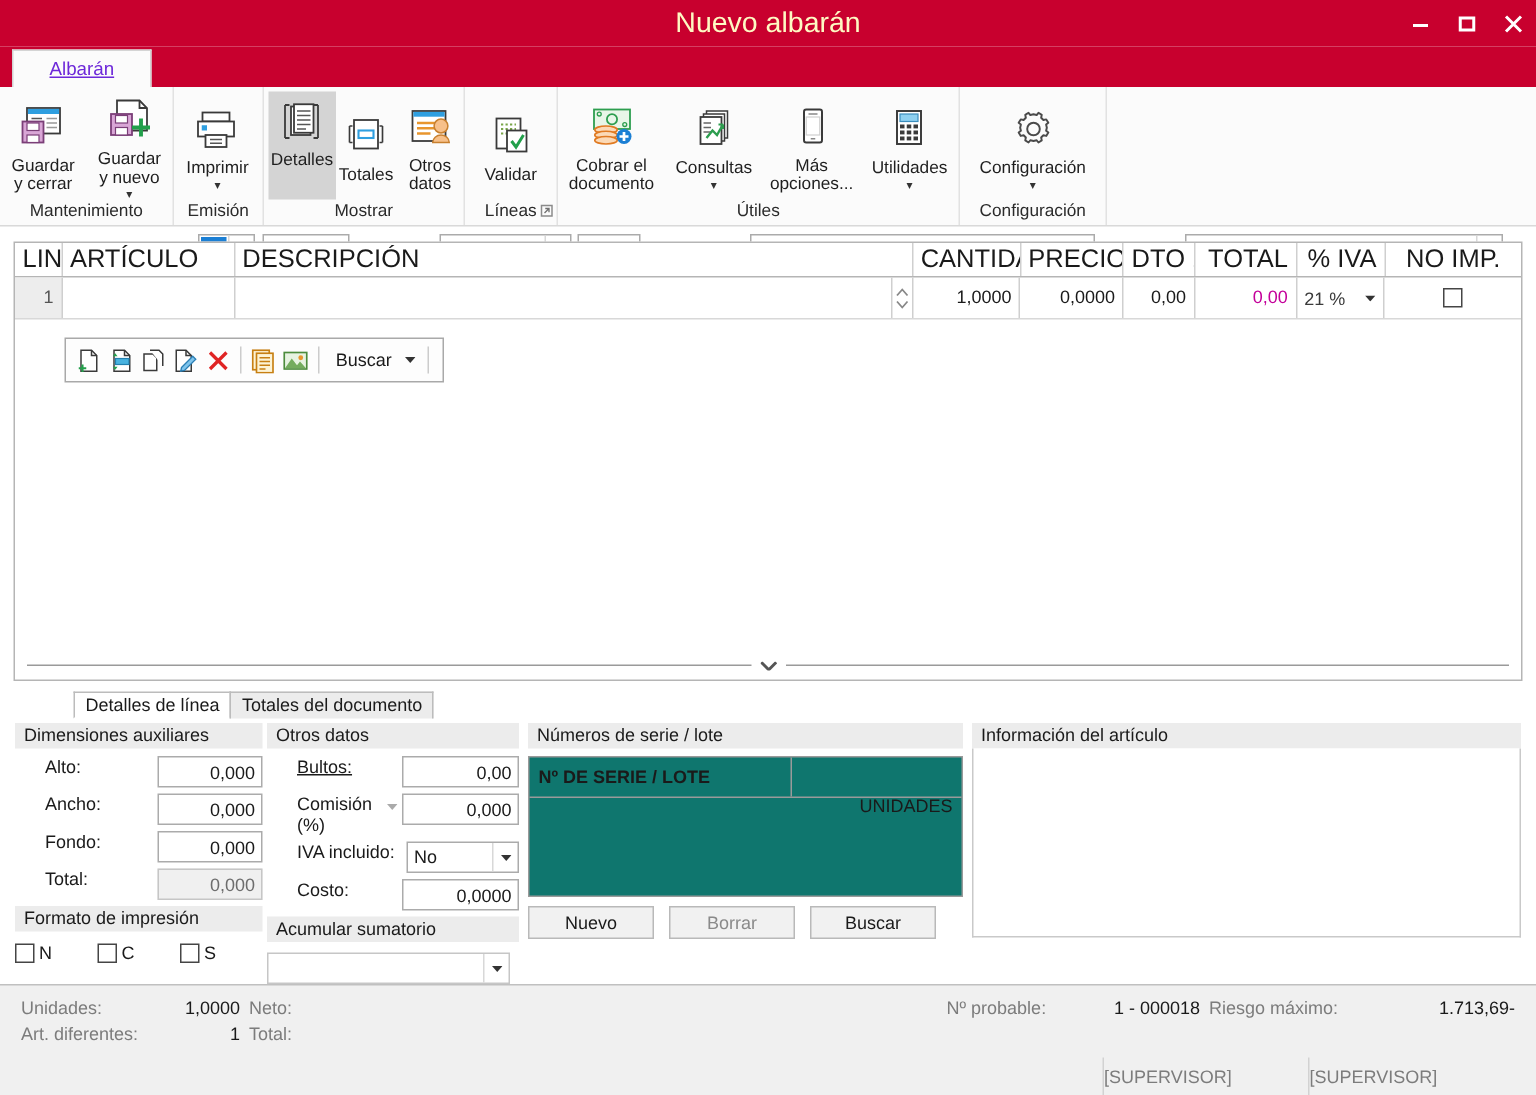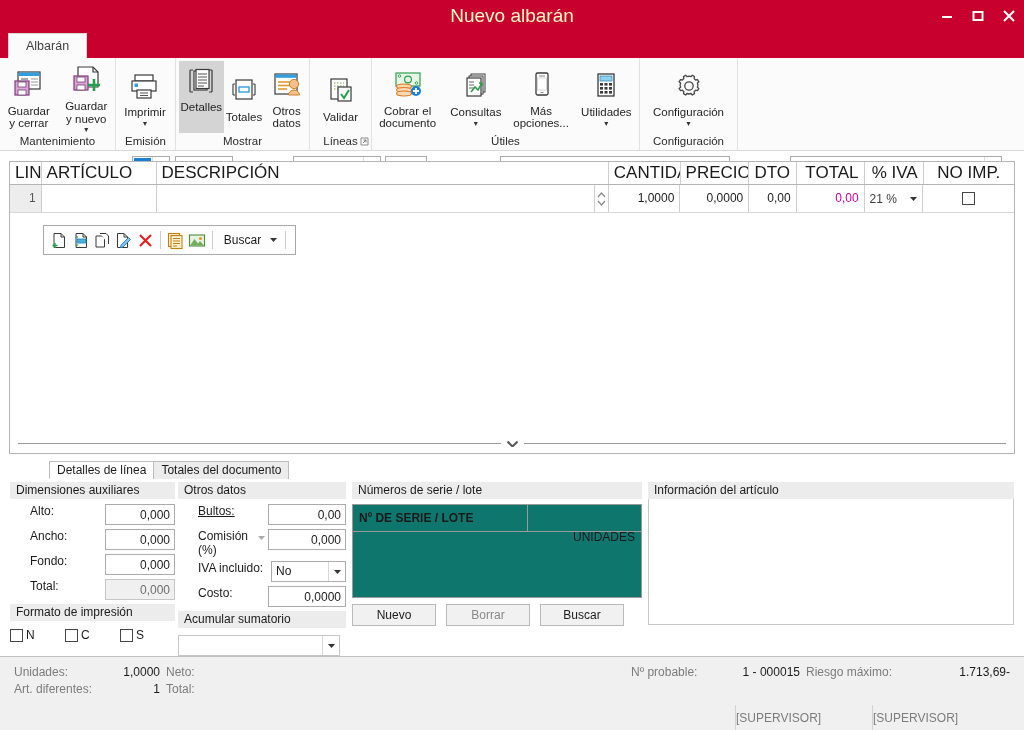--- a/index.html
+++ b/index.html
@@ -53,27 +53,28 @@
     height: 27px;
     background: #c8002e;
     position: relative;
     flex: 0 0 27px;
     padding-left: 8px;
   }
   .rib-tab {
     position: absolute;
     left: 8px; top: 2px;
     height: 25px;
-    padding: 0 17px;
+    padding: 0 24px;
     background: #fbfbfb;
     border: 1px solid #d4d4d4;
     border-bottom: none;
     line-height: 24px;
     font-size: 12.5px;
-    color: #404040;
+    color: #6d28d9;
+    text-decoration: underline;
   }
 
   
   .ribbon {
     flex: 0 0 92px;
     background: #fbfbfb;
     border-bottom: 1px solid #d9d9d9;
     display: flex;
     position: relative;
   }
@@ -955,21 +956,21 @@
     <div class="st dark r" style="left:60px; top:8px; width:100px;">1,0000</div>
     <div class="st gray" style="left:166px; top:8px;">Neto:</div>
     <div class="st dark r" style="left:200px; top:8px; width:120px;"></div>
 
     <div class="st gray" style="left:14px; top:25px;">Art. diferentes:</div>
     <div class="st dark r" style="left:60px; top:25px; width:100px;">1</div>
     <div class="st gray" style="left:166px; top:25px;">Total:</div>
     <div class="st dark r" style="left:200px; top:25px; width:120px;"></div>
 
     <div class="st gray" style="left:631px; top:8px;">Nº probable:</div>
-    <div class="st dark r" style="left:700px; top:8px; width:100px;">1 - 000015</div>
+    <div class="st dark r" style="left:700px; top:8px; width:100px;">1 - 000018</div>
     <div class="st gray" style="left:806px; top:8px;">Riesgo máximo:</div>
     <div class="st dark r" style="left:890px; top:8px; width:120px;">1.713,69-</div>
 
     <div class="divv" style="left:735px; top:48px; height:26px;"></div>
     <div class="divv" style="left:872px; top:48px; height:26px;"></div>
     <div class="st gray" style="left:736px; top:54px;">[SUPERVISOR]</div>
     <div class="st gray" style="left:873px; top:54px;">[SUPERVISOR]</div>
   </div>
 
 </div>

